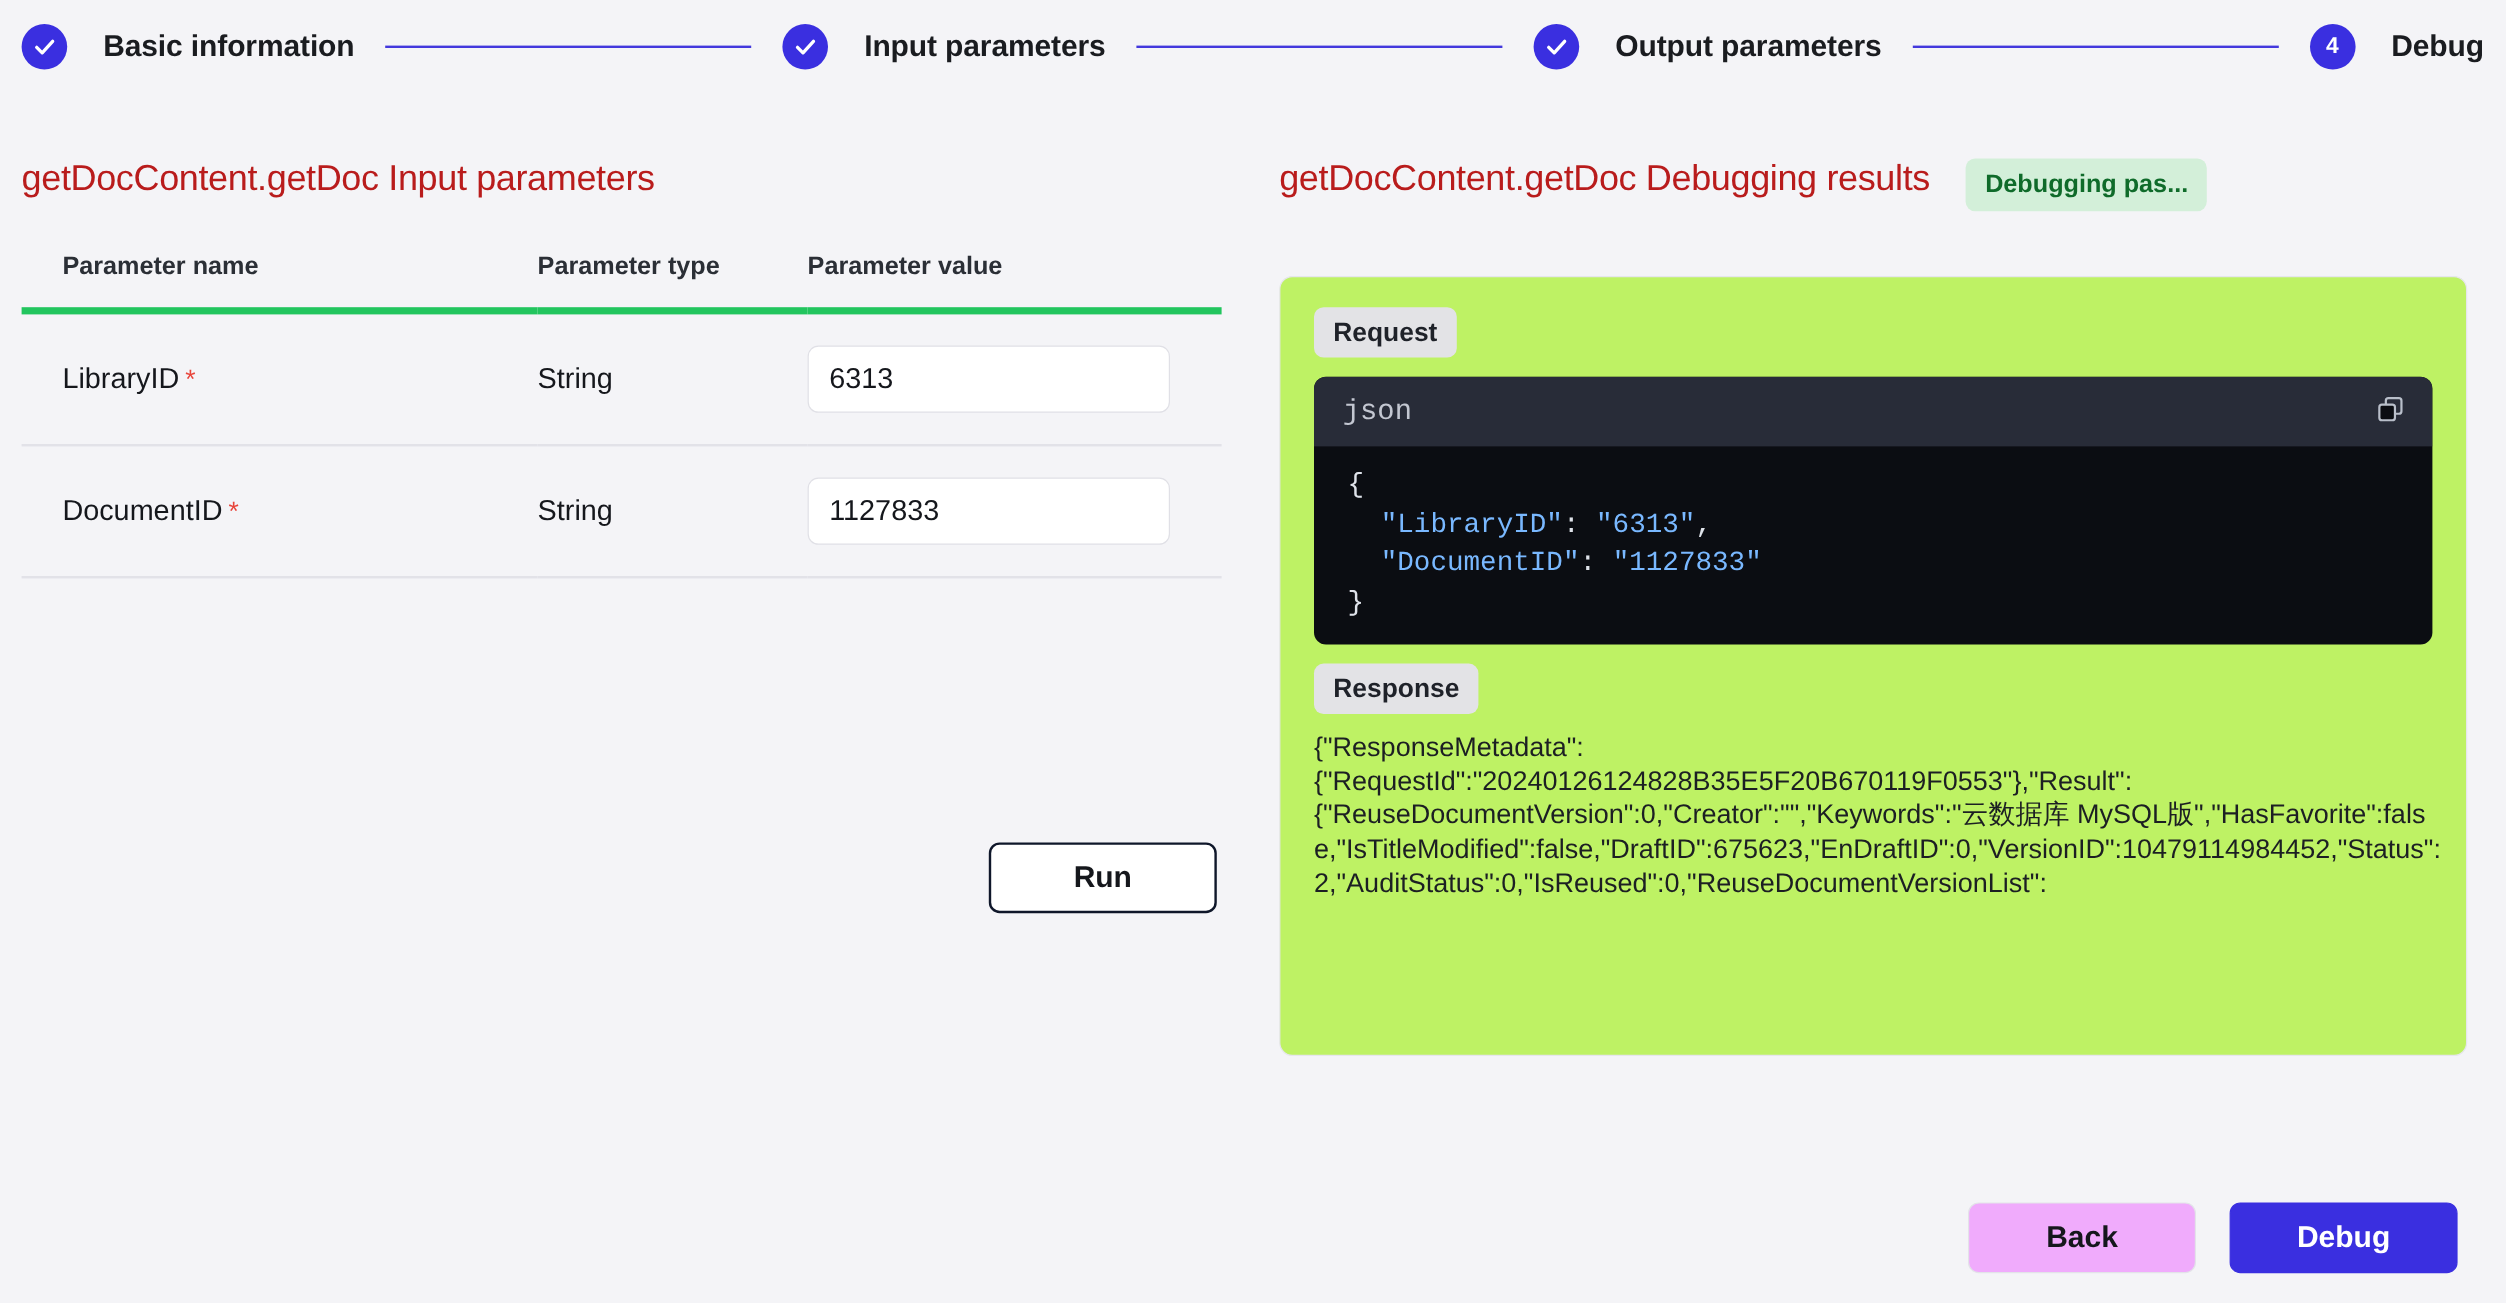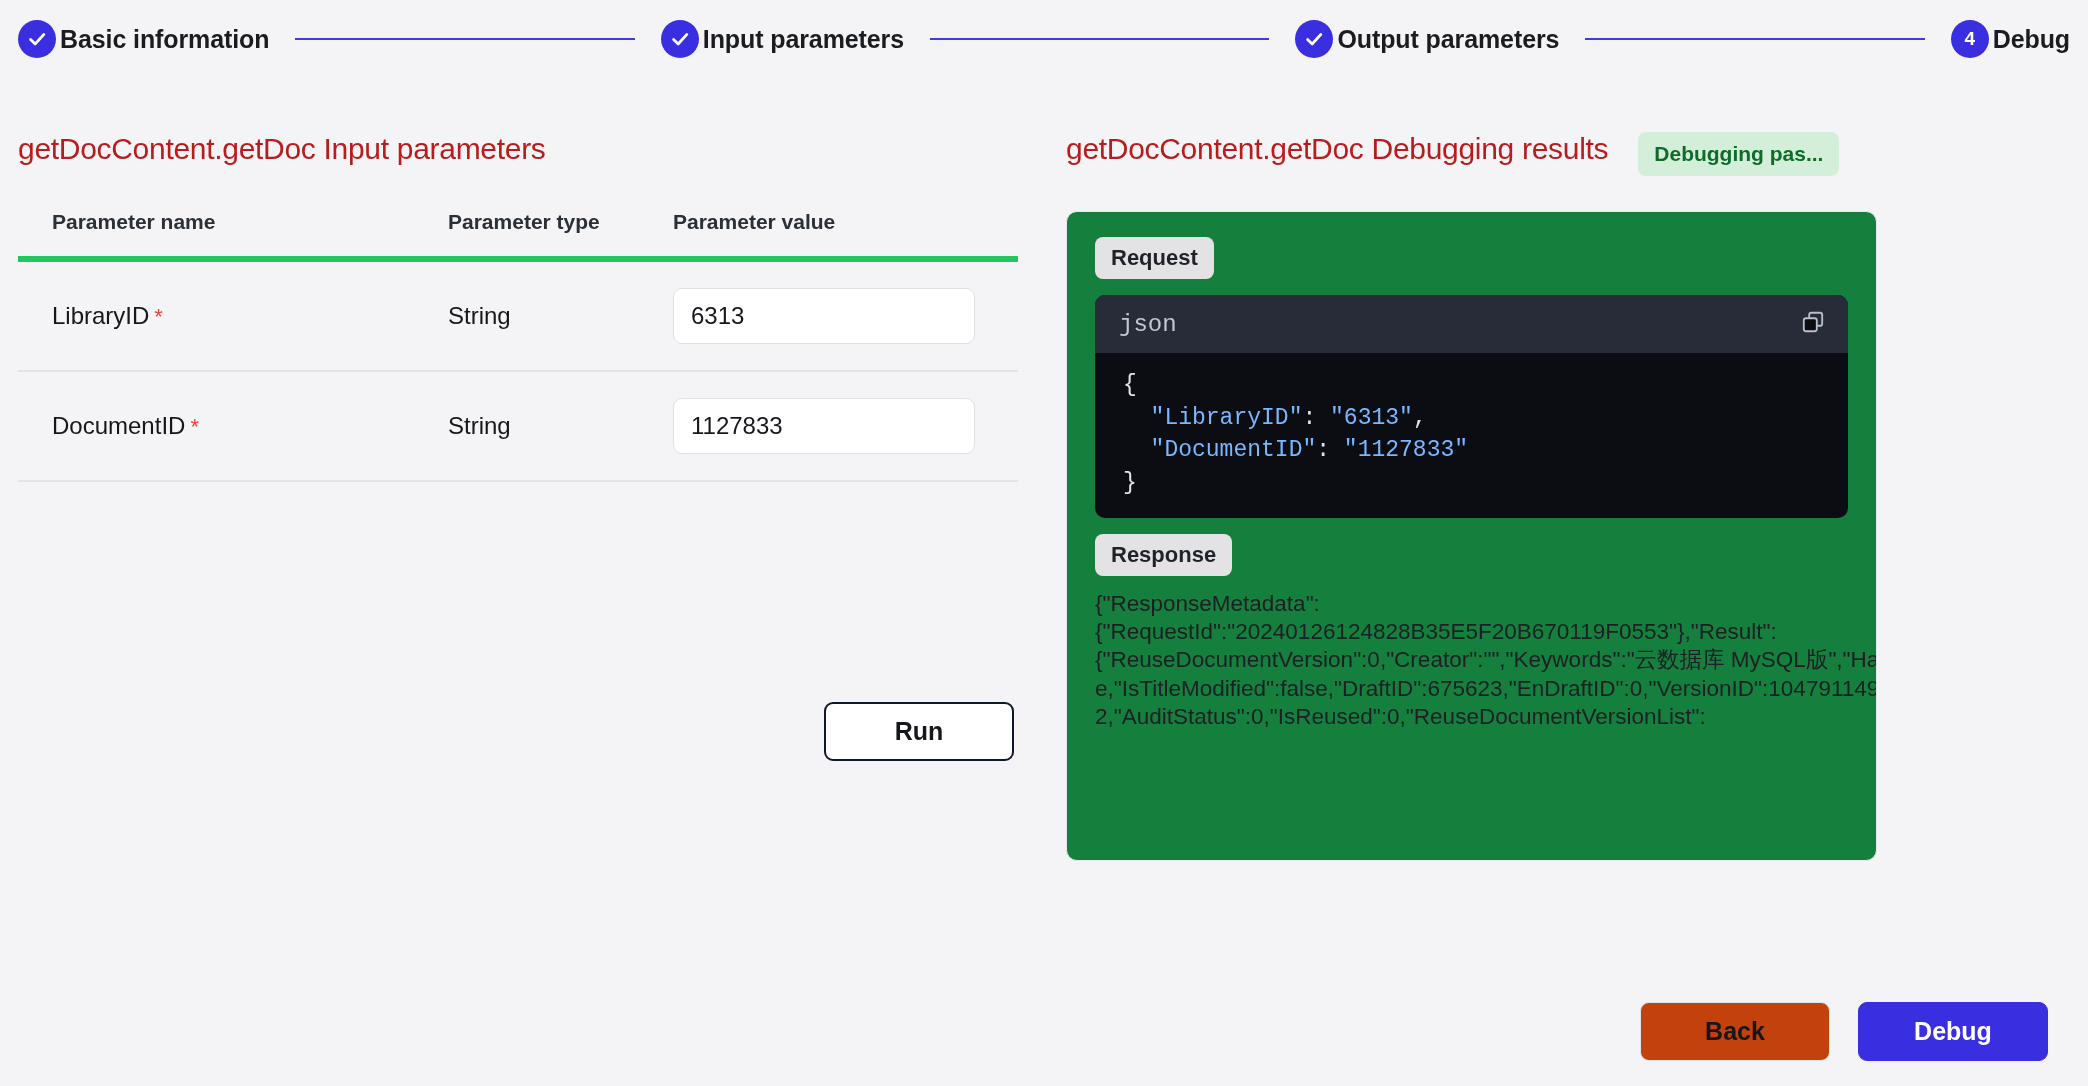--- a/index.html
+++ b/index.html
@@ -15,21 +15,21 @@
   
   #stepper {
     display: flex;
     align-items: center;
     padding: 14px 18px 0 18px;
     height: 64px;
   }
   .step {
     display: flex;
     align-items: center;
-    gap: 4px;
+    gap: 30px;
     flex: 0 0 auto;
   }
   .step-circle {
     width: 38px; height: 38px;
     border-radius: 50%;
     background: #3a2fe0;
     color: #fff;
     display: flex; align-items: center; justify-content: center;
     font-size: 19px;
     font-weight: 600;
@@ -152,26 +152,26 @@
     background: #d3efd9;
     color: #0f6b2a;
     font-size: 21px;
     font-weight: 600;
     border-radius: 8px;
     padding: 10px 16px;
     white-space: nowrap;
   }
 
   #result-card {
-    margin-top: 35px;
+    margin-top: 54px;
     border: 1px solid #e6e6ec;
     border-radius: 11px;
-    background: #15803d;
+    background: #bef264;
     padding: 25px 28px 30px 28px;
-    width: 811px;
+    width: 990px;
     height: 650px;
     overflow: hidden;
   }
 
   .section-tag {
     display: inline-block;
     background: #e3e3e6;
     color: #1f2229;
     font-size: 22px;
     font-weight: 600;
@@ -228,21 +228,21 @@
     bottom: 0;
     height: 110px;
     display: flex;
     align-items: center;
     justify-content: flex-end;
     gap: 28px;
     padding-right: 40px;
   }
   #back-button {
     width: 190px; height: 59px;
-    background: #c2410c;
+    background: #f0abfc;
     border: 1px solid #e3e3e9;
     color: #15171c;
   }
   #done-button {
     width: 190px; height: 59px;
     background: #3a2fe0;
     border: 1px solid #3a2fe0;
     color: #fff;
   }
   #page { position: relative; width: 2088px; height: 1086px; }

